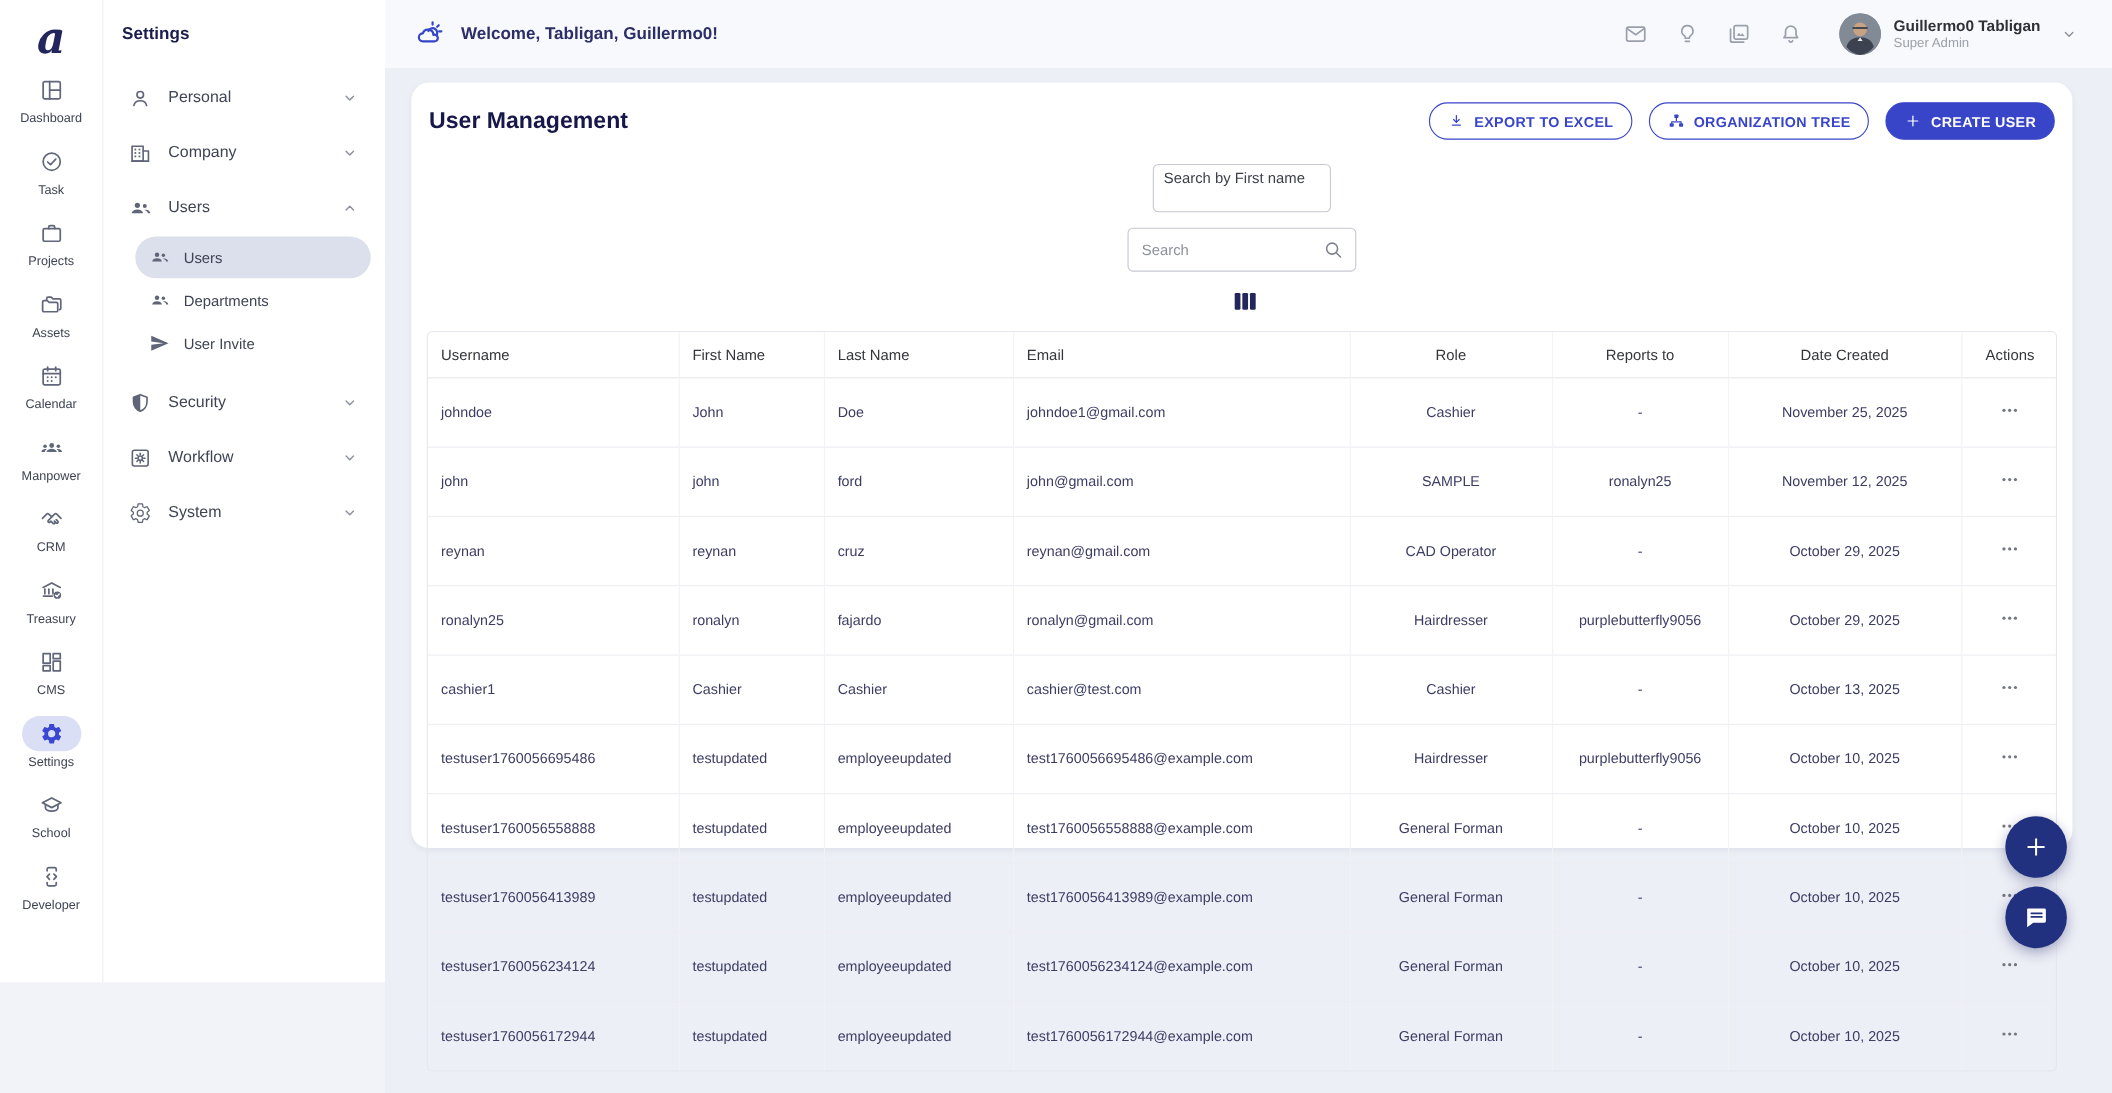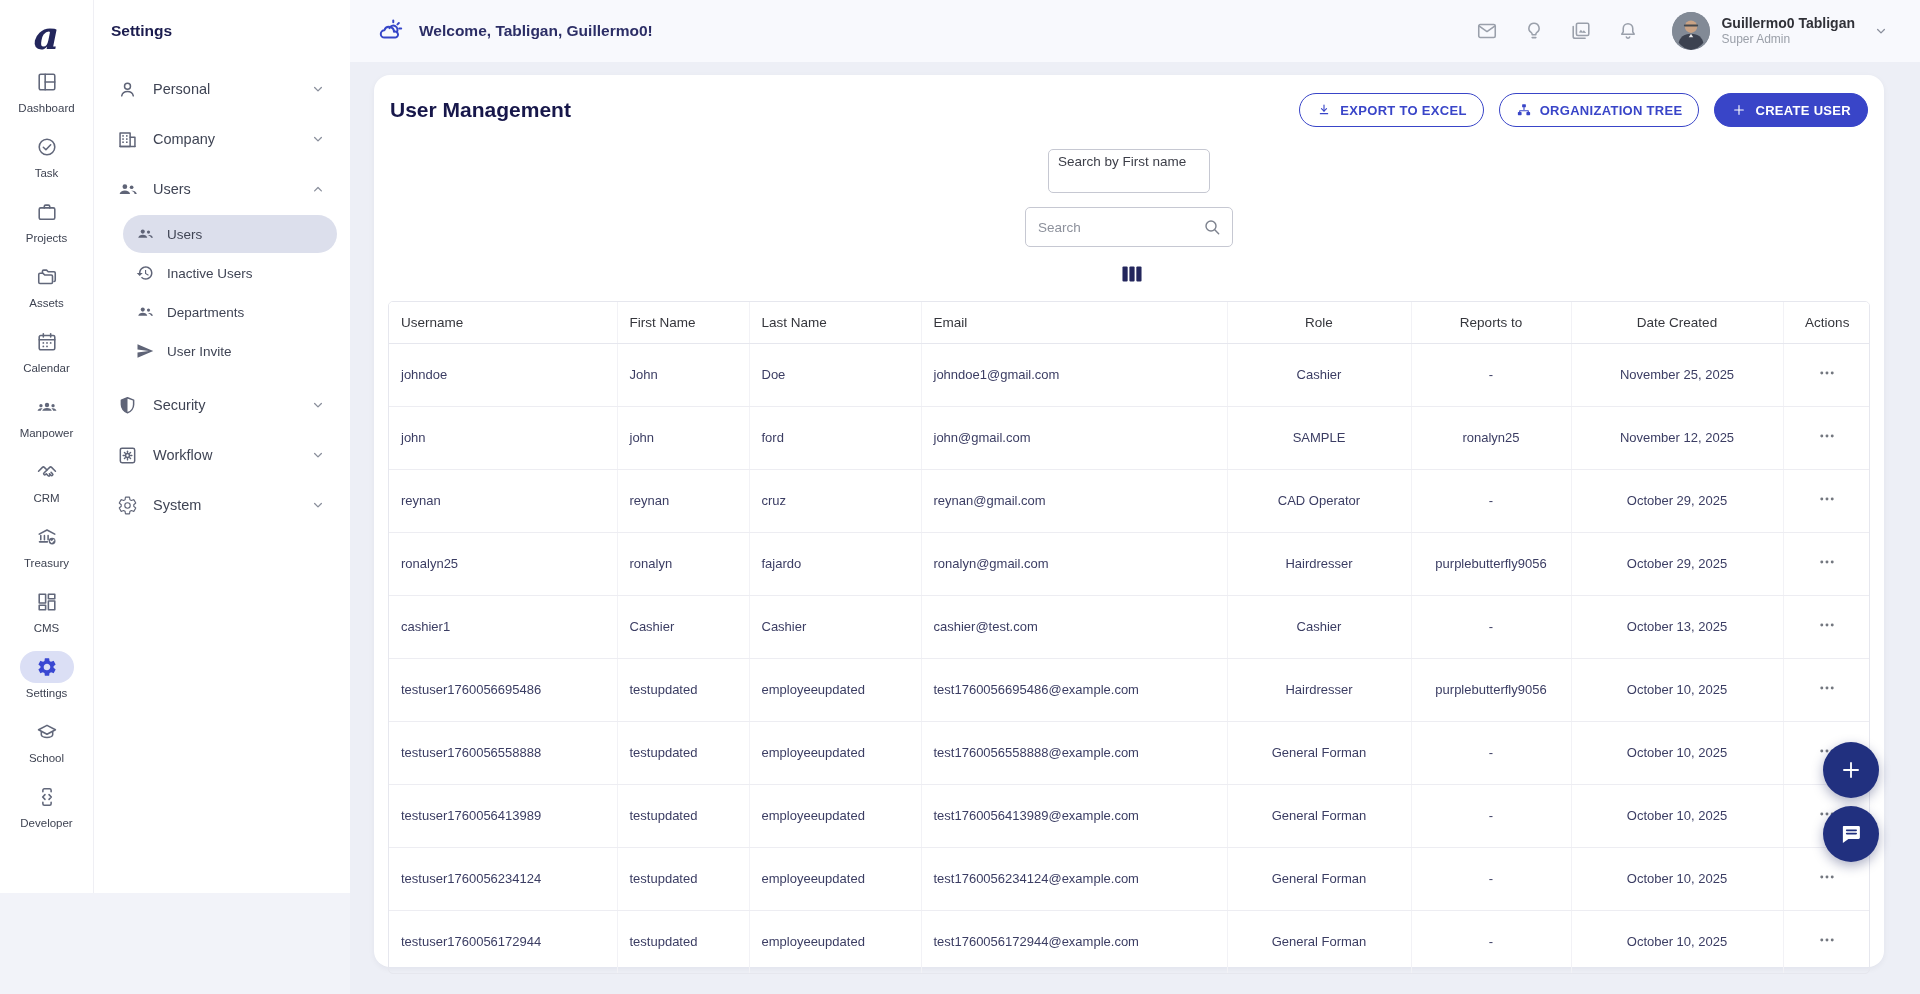--- a/index.html
+++ b/index.html
@@ -48,21 +48,21 @@
   .top-icon svg { width:22px; height:22px; }
   .user-chip { display:flex; align-items:center; gap:11px; margin-left:8px; cursor:pointer; }
   .avatar { width:38px; height:38px; border-radius:50%; overflow:hidden; background:#7d8591; }
   .user-meta { line-height:1.25; }
   .user-name { font-size:14px; font-weight:bold; color:#303138; }
   .user-role { font-size:12px; color:#9ba0a9; }
   .chev-user { color:#8a8f9c; display:flex; margin-left:6px; }
   .chev-user svg { width:18px; height:18px; }
 
   .content { flex:1; background:#edeff6; padding:13px 36px 0 24px; }
-  .card { background:#ffffff; border-radius:16px; height:892px; padding:16px 14px; position:relative; box-shadow:0 2px 6px rgba(20,20,60,0.05); }
+  .card { background:#ffffff; border-radius:16px; height:696px; padding:16px 14px; position:relative; box-shadow:0 2px 6px rgba(20,20,60,0.05); }
   .card-head { display:flex; align-items:center; justify-content:space-between; margin:2px 2px 0; }
   .page-title { font-size:21px; font-weight:bold; color:#17174a; }
   .head-actions { display:flex; gap:15px;justify-content:space-between; }
   .btn { height:34px; border-radius:17px; font-size:13px; font-weight:bold; letter-spacing:.3px; display:flex; align-items:center; gap:8px; padding:0 16px; font-family:inherit; cursor:pointer; }
   .btn svg { width:16px; height:16px; }
   .btn.outline { background:#fff; border:1px solid #3945c8; color:#3945c8; }
   .btn.filled { background:#3945c8; border:1px solid #3945c8; color:#ffffff; }
 
   .filters { display:flex; justify-content:flex-end; align-items:center; gap:14px; margin:22px 2px 14px;flex-direction:column; }
   .filter-first { width:162px; height:44px; border:1px solid #c6c8d2; border-radius:5px; padding:4px 9px; font-size:13.5px; color:#3c3e48; background:#fff; cursor:text; }
@@ -298,28 +298,20 @@
         <div class="side-sub selected">
           <span class="side-ic">
             <svg viewBox="0 0 24 24" fill="currentColor" stroke="none">
               <circle cx="9" cy="8.8" r="2.7"></circle>
               <path d="M9 13.1c-3.1 0-5.5 1.5-6 3.9h12c-.5-2.4-2.9-3.9-6-3.9z"></path>
               <circle cx="16.7" cy="9.4" r="2.1"></circle>
               <path d="M16.2 13.5c2 .5 3.5 1.7 4 3.5h2.4c-.4-2.1-2.2-3.5-4.8-3.7-.6 0-1.1 0-1.6.2z"></path>
             </svg>
           </span>
           <span>Users</span>
-        </div>
-        <div class="side-sub">
-          <span class="side-ic">
-            <svg viewBox="0 0 24 24" fill="currentColor" stroke="none">
-              <path d="M13 3c-4.97 0-9 4.03-9 9H1l3.89 3.89.07.14L9 12H6c0-3.87 3.13-7 7-7s7 3.13 7 7-3.13 7-7 7c-1.93 0-3.68-.79-4.94-2.06l-1.42 1.42A8.95 8.95 0 0013 21c4.97 0 9-4.03 9-9s-4.03-9-9-9zm-1 5v5l4.28 2.54.72-1.21-3.5-2.08V8H12z"></path>
-            </svg>
-          </span>
-          <span>Inactive Users</span>
         </div>
         <div class="side-sub">
           <span class="side-ic">
             <svg viewBox="0 0 24 24" fill="currentColor" stroke="none">
               <circle cx="9" cy="8.8" r="2.7"></circle>
               <path d="M9 13.1c-3.1 0-5.5 1.5-6 3.9h12c-.5-2.4-2.9-3.9-6-3.9z"></path>
               <circle cx="16.7" cy="9.4" r="2.1"></circle>
               <path d="M16.2 13.5c2 .5 3.5 1.7 4 3.5h2.4c-.4-2.1-2.2-3.5-4.8-3.7-.6 0-1.1 0-1.6.2z"></path>
             </svg>
           </span>

